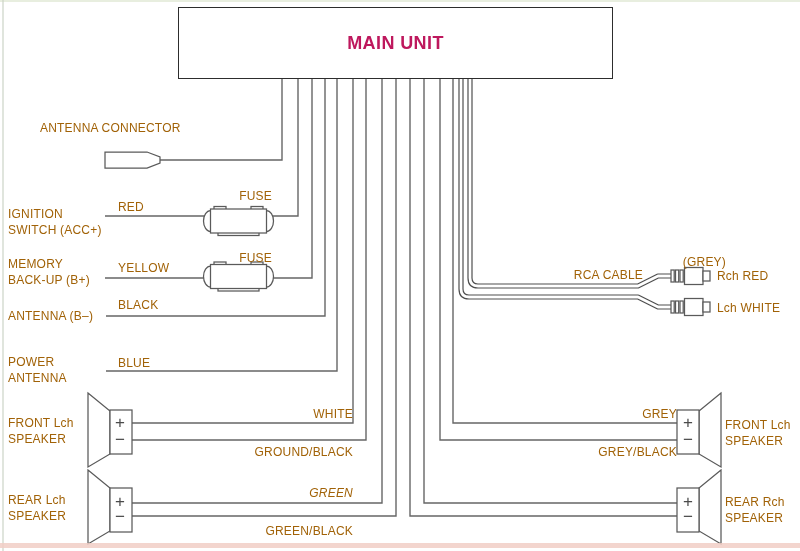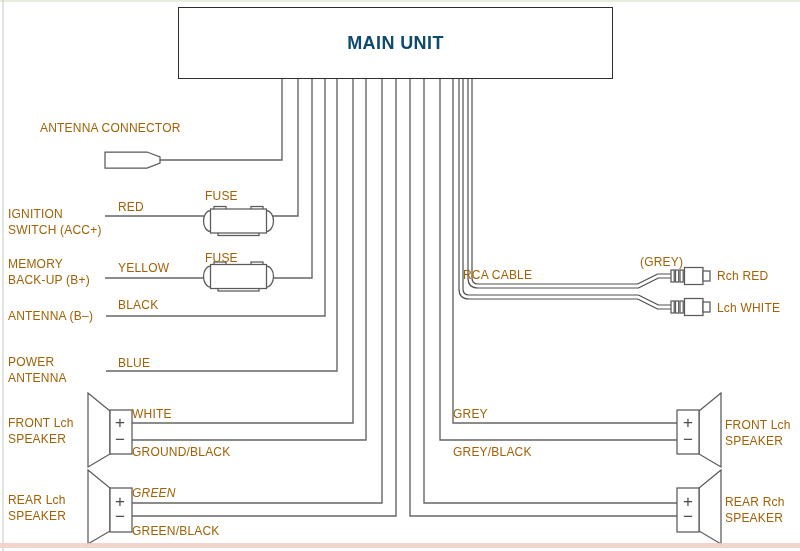--- a/index.html
+++ b/index.html
@@ -1,25 +1,25 @@
 <!DOCTYPE html>
 <html><head>
 <meta charset="utf-8">
 <style>
   html,body{margin:0;padding:0;background:#fff;}
   #stage{position:relative;width:800px;height:551px;background:#ffffff;
          font-family:"Liberation Sans",sans-serif;overflow:hidden;}
   #stage svg{position:absolute;left:0;top:0;}
   .lbl{position:absolute;font-size:12px;line-height:15.5px;color:#a16207;
        white-space:nowrap;letter-spacing:.2px;}
-  .ctr{text-align:left;}
+  .ctr{text-align:right;}
   #main-unit-box{position:absolute;left:178px;top:7px;width:435px;height:72px;
        border:1.6px solid #2d2d2d;box-sizing:border-box;background:#fff;
        display:flex;align-items:center;justify-content:center;
-       font-size:18px;font-weight:bold;letter-spacing:.4px;color:#0c4a6e;}
+       font-size:18px;font-weight:bold;letter-spacing:.4px;color:#be185d;}
   .edge{position:absolute;pointer-events:none;}
   #edge-top{left:0;top:0;width:800px;height:2px;background:#e5ecdb;opacity:.9;}
   #edge-left{left:2px;top:0;width:2px;height:551px;background:#ccd3c6;opacity:.6;}
   #edge-bottom{left:0;top:543px;width:800px;height:5px;background:#f1cec5;opacity:.85;}
   svg .wire{fill:none;stroke:#666;stroke-width:1.4;}
   svg .cable-out{fill:none;stroke:#4f4f4f;stroke-width:5.2;stroke-linejoin:round;}
   svg .cable-in{fill:none;stroke:#ffffff;stroke-width:2.8;stroke-linejoin:round;}
   svg .sym{fill:#ffffff;stroke:#5a5a5a;stroke-width:1.25;}
   svg .pm{font-family:"Liberation Sans",sans-serif;font-size:17px;fill:#4a4a4a;}
 </style>

